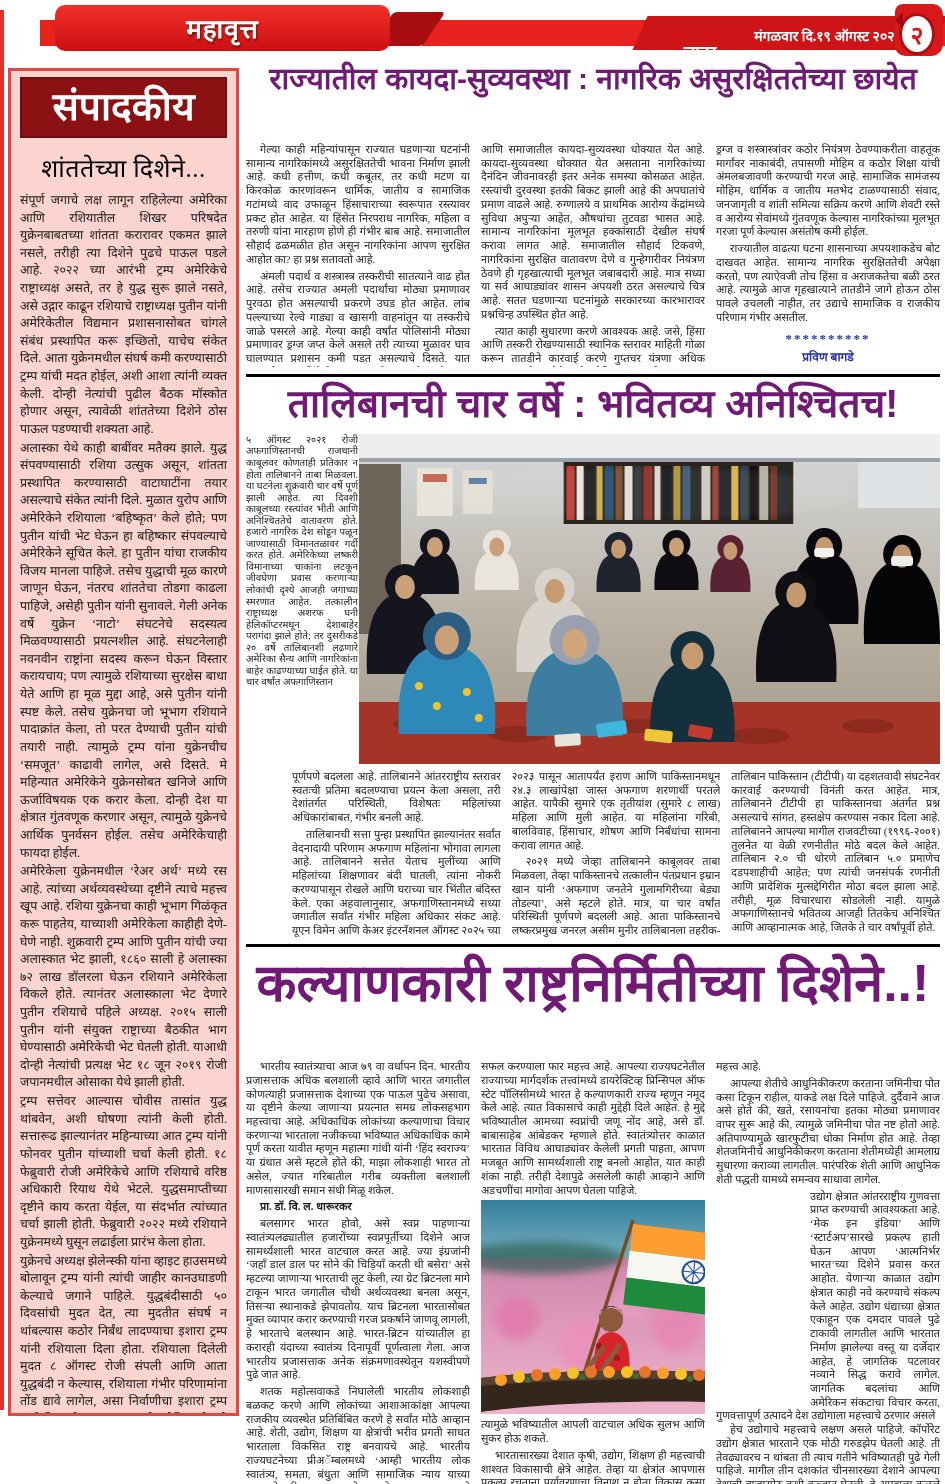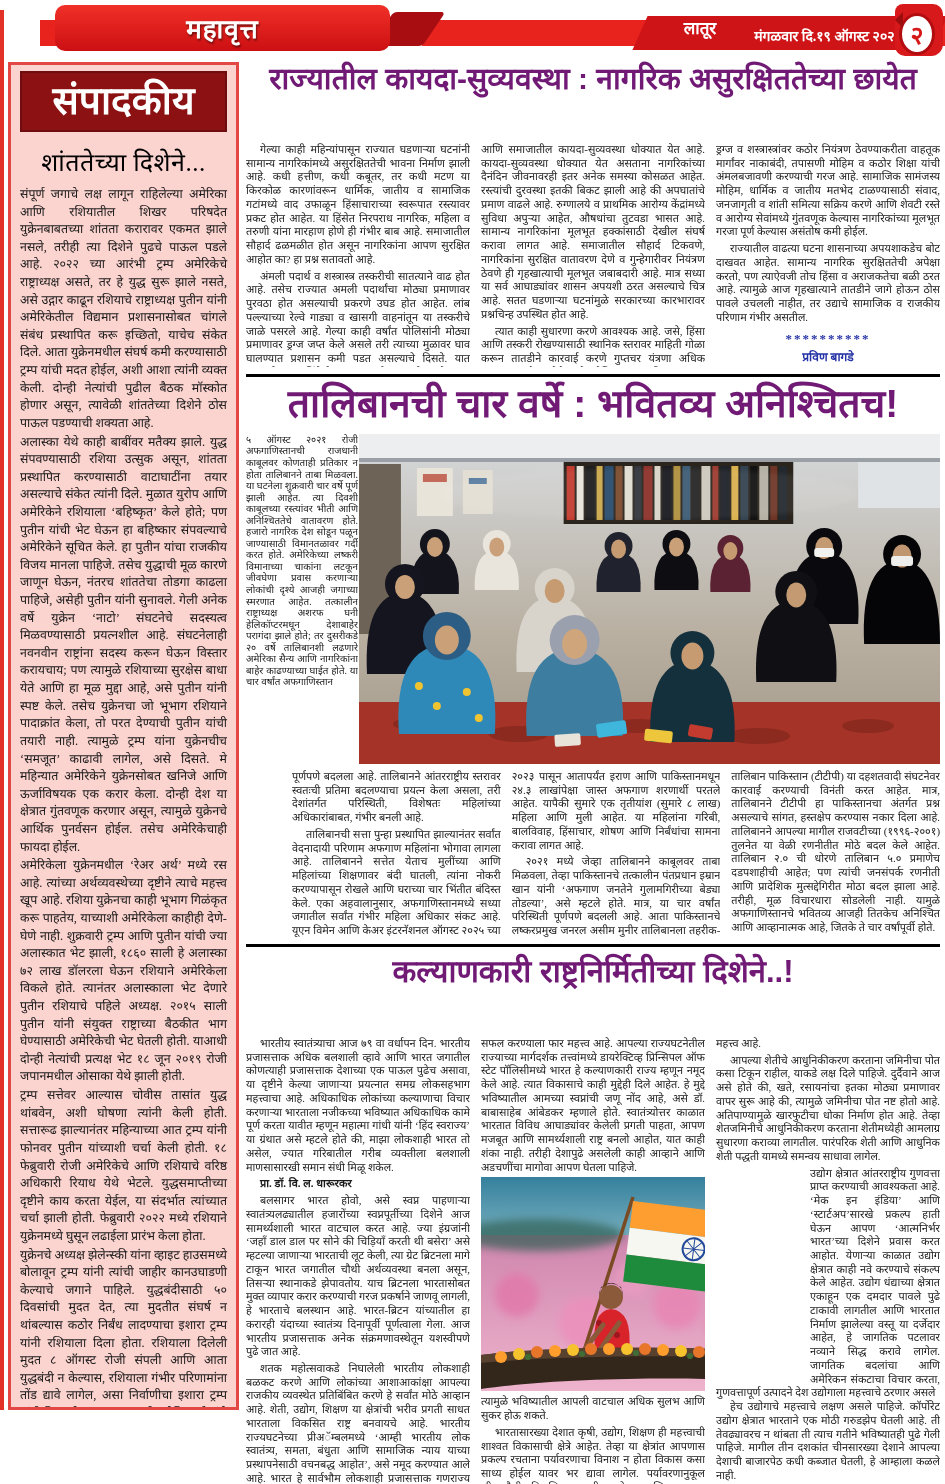--- a/index.html
+++ b/index.html
@@ -9,43 +9,43 @@
 
   
   .masthead{position:absolute;left:0;top:0;width:945px;height:58px;}
   .band{position:absolute;left:40px;top:20px;width:905px;height:26px;background:#e8231e;}
   .band-dark{position:absolute;left:640px;top:16px;width:300px;height:34px;background:#cf1418;transform:skewX(-24deg);}
   .slash{position:absolute;left:420px;top:10px;width:9px;height:44px;background:#fff;transform:skewX(-28deg);}
   .logo-box{position:absolute;left:55px;top:5px;width:335px;height:46px;background:linear-gradient(#f03028,#cc0f12);
             border-radius:10px;display:flex;align-items:center;justify-content:center;}
   .logo-tail{position:absolute;left:382px;top:12px;width:52px;height:34px;background:#a80d11;transform:skewX(-34deg);border-radius:4px;}
   .logo-text{color:#fff;font-size:26px;font-weight:bold;letter-spacing:1px;text-shadow:1px 2px 2px rgba(0,0,0,.45);}
-  .city{position:absolute;left:655px;top:16px;transform:translateX(-50%);left:700px;color:#fff;font-weight:bold;font-size:17px;}
+  .city{position:absolute;left:655px;top:40px;transform:translateX(-50%);left:700px;color:#fff;font-weight:bold;font-size:17px;}
   .mh-date{position:absolute;left:728px;top:26px;width:200px;text-align:center;color:#fff;font-weight:bold;font-size:14px;}
   .fold{position:absolute;right:2px;top:4px;width:48px;height:52px;background:#d8191c;border-radius:8px 10px 12px 10px;}
   .fold:after{content:"";position:absolute;left:-8px;top:8px;border:8px solid transparent;border-right-color:#9c0d10;}
   .pagenum{position:absolute;right:8px;top:9px;width:36px;height:42px;background:#fff;border:3px solid #b20d10;border-radius:50%;
            display:flex;align-items:center;justify-content:center;color:#d61a1a;font-size:25px;font-weight:bold;box-sizing:border-box;}
 
   
-  .editorial{position:absolute;left:8px;top:62px;width:231px;height:1348px;background:#fbd3cf;border:3px solid #e24743;
+  .editorial{position:absolute;left:8px;top:68px;width:231px;height:1348px;background:#fbd3cf;border:3px solid #e24743;
              box-sizing:border-box;padding:6px 9px;overflow:hidden;}
   .ed-header{background:#8c1113;border:2px solid #6e0d0f;color:#fff;text-align:center;font-size:39px;font-weight:bold;
              padding:8px 0 10px;line-height:1;}
   .ed-headline{font-size:25px;font-weight:normal;text-align:center;margin:12px 0 8px;color:#000;letter-spacing:.5px;}
   .ed-body p{font-size:12.4px;line-height:1.42;text-align:justify;margin:0;}
   .ed-body p + p{margin-top:1px;}
 
   
   .main{position:absolute;left:246px;top:58px;width:694px;}
   .headline{font-weight:bold;text-align:center;color:#701a75;line-height:1.1;
             font-family:"Liberation Sans","DejaVu Sans",sans-serif;}
   .h1{font-size:30px;margin:4px 0 9px;}
   .h2{font-size:39px;margin:6px 0 8px;}
-  .h3{font-size:31px;margin:8px 0 8px;}
+  .h3{font-size:52px;margin:8px 0 8px;}
   .cols{display:flex;gap:11px;margin-top:48px;}
   .col{flex:1;font-size:10.9px;line-height:1.26;text-align:justify;overflow:hidden;}
   .col p{margin:0 0 3px;text-indent:14px;}
   .col p.noindent{text-indent:0;}
   .a1-cols{height:224px;}
   .byline{color:#2633a6;font-weight:bold;text-align:center;font-size:12px;line-height:1.5;margin-top:4px;}
   .byline .stars{letter-spacing:2px;font-size:13px;}
   .rule{border-top:3px solid #000;margin:7px 0 4px;}
 
   .a2-row{display:flex;gap:1px;height:330px;margin-top:2px;}

